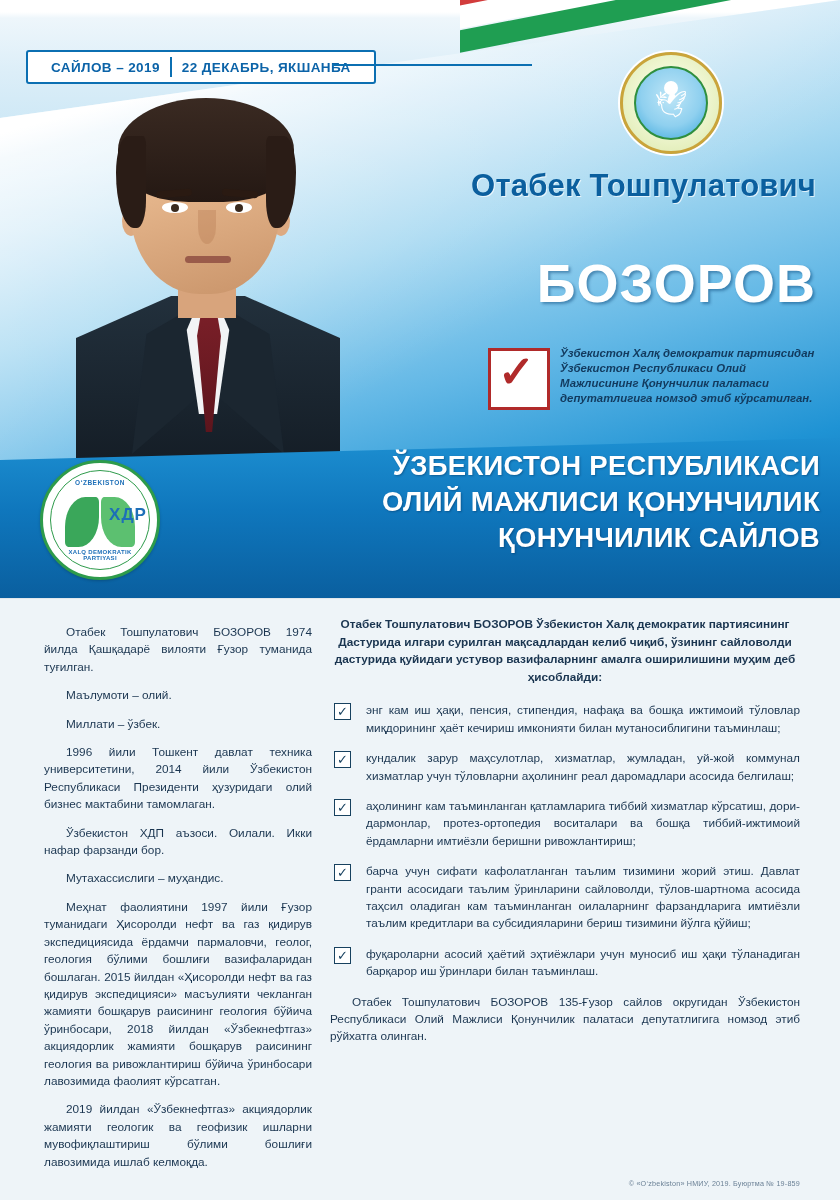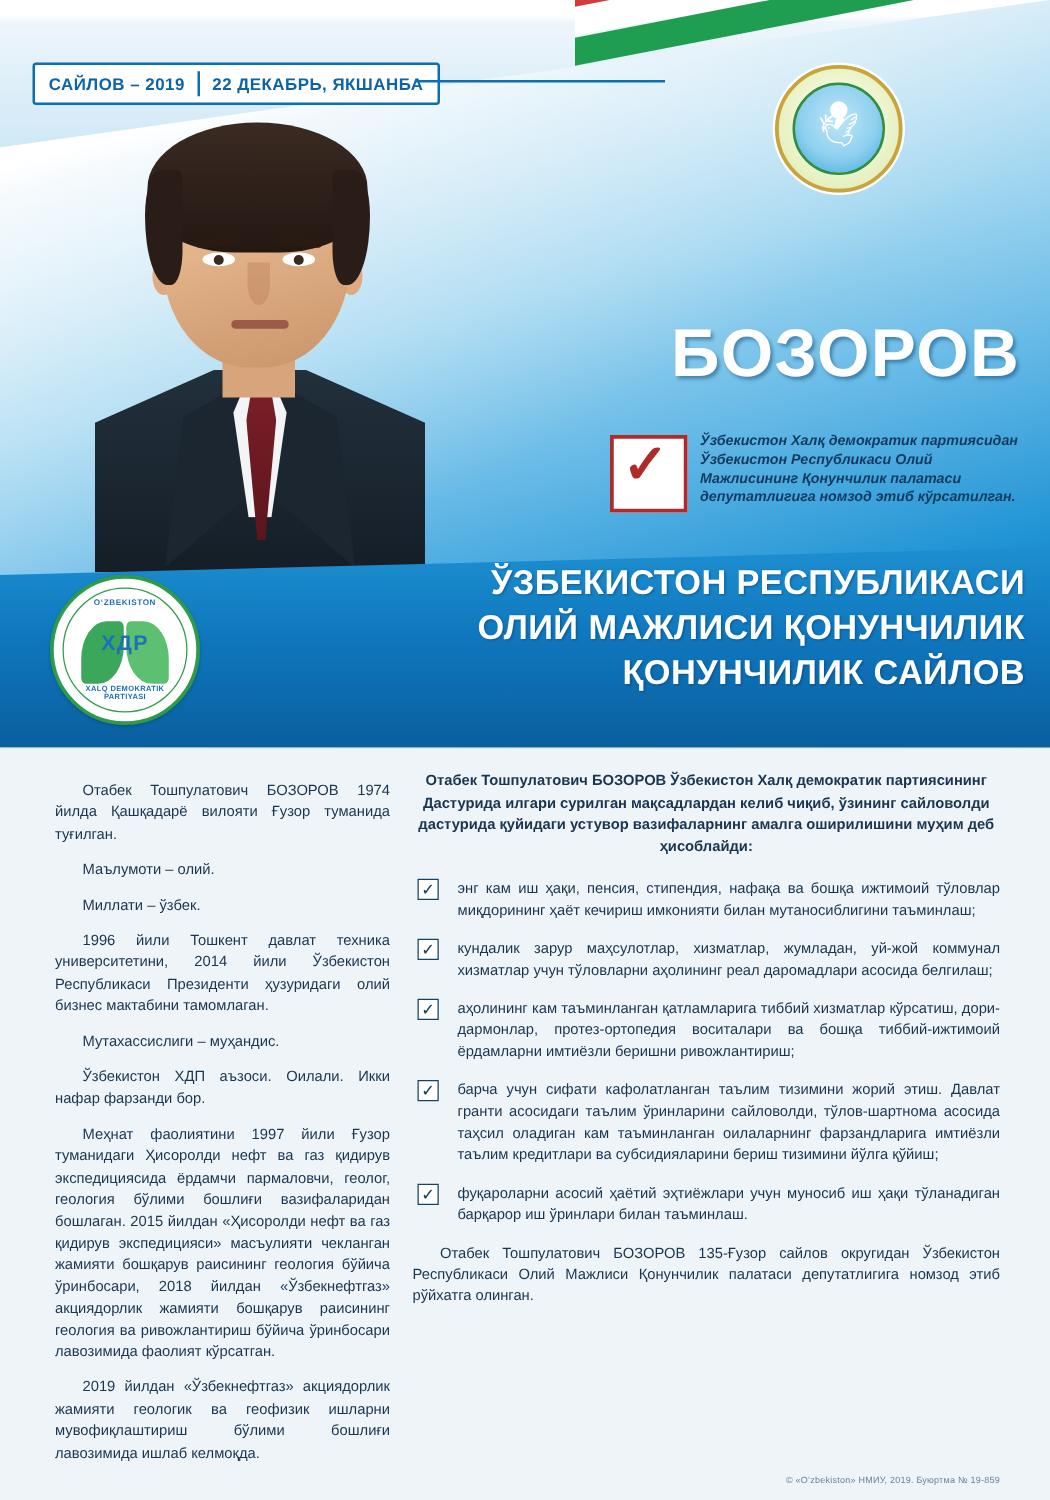--- a/index.html
+++ b/index.html
@@ -47,21 +47,21 @@
     background:radial-gradient(circle at 50% 40%,#bfe6f7 0%,#8fd0ef 55%,#3aa7dc 100%);
     position:relative;overflow:hidden;border:2px solid #2f8f3f;}
   .emblem-bird{position:absolute;left:50%;top:52%;transform:translate(-50%,-50%);color:#fff;font-size:26px;line-height:1;}
   .emblem-sun{position:absolute;left:50%;top:18%;transform:translateX(-50%);width:14px;height:14px;border-radius:50%;background:#fff;}
 
   
   .date-strip{
     position:absolute;left:26px;top:50px;height:30px;
     border:2px solid #0b6fb2;border-radius:3px;
     display:flex;align-items:center;
-    padding:0 11px;background:#ffffff;
+    padding:0 23px;background:#ffffff;
   }
   .date-strip .dl{
     color:#0b63a8;font-weight:bold;font-size:13.5px;letter-spacing:.4px;white-space:nowrap;
   }
   .date-sep{width:2px;height:20px;background:#0b6fb2;margin:0 10px;}
   .date-tail{
     position:absolute;left:332px;top:64px;width:200px;height:2px;background:#0b6fb2;
   }
 
   
@@ -138,21 +138,21 @@
 
   
   .party-logo{
     position:absolute;left:40px;top:460px;width:114px;height:114px;border-radius:50%;
     background:#ffffff;border:3px solid #2e9b4b;display:flex;align-items:center;justify-content:center;
     box-shadow:0 1px 3px rgba(0,0,0,.2);
   }
   .pl-inner{width:98px;height:98px;border-radius:50%;border:1px solid #2e9b4b;position:relative;overflow:hidden;}
   .pl-leaf-l{position:absolute;left:14px;top:26px;width:34px;height:50px;border-radius:60% 10% 60% 10%;background:#3aa75a;}
   .pl-leaf-r{position:absolute;left:50px;top:26px;width:34px;height:50px;border-radius:10% 60% 10% 60%;background:#5cc070;}
-  .pl-xdp{position:absolute;left:0;top:34px;width:98px;text-align:center;color:#1d6fb8;font-size:17px;font-weight:bold;letter-spacing:1px;}
+  .pl-xdp{position:absolute;left:0;top:34px;width:98px;text-align:center;color:#1d6fb8;font-size:17px;font-weight:bold;letter-spacing:1px;padding-left:28px;}
   .pl-top{position:absolute;left:0;top:8px;width:98px;text-align:center;color:#1d6fb8;font-size:6.5px;font-weight:bold;letter-spacing:.5px;}
   .pl-bot{position:absolute;left:0;top:78px;width:98px;text-align:center;color:#1d6fb8;font-size:6px;font-weight:bold;letter-spacing:.3px;}
 
   
   .body-area{
     position:absolute;left:0;top:598px;width:840px;height:602px;
     background:#eef4f8;
   }
   .col-left{
     position:absolute;left:44px;top:624px;width:268px;
@@ -232,20 +232,21 @@
     <div class="eye-l">
         <span class="pupil"></span>
       </div>
     <div class="eye-r">
         <span class="pupil"></span>
       </div>
     <div class="nose"></div>
     <div class="mouth"></div>
   </div>
 
+  <div class="first-name">Отабек Тошпулатович</div>
   <div class="last-name">БОЗОРОВ</div>
 
   <div class="nom-box"></div>
   <div class="nom-check">✓</div>
   <div class="nom-text">Ўзбекистон Халқ демократик партиясидан Ўзбекистон Республикаси Олий Мажлисининг Қонунчилик палатаси депутатлигига номзод этиб кўрсатилган.</div>
 
   <div class="title-band"></div>
   <div class="title-text">
     <div>ЎЗБЕКИСТОН РЕСПУБЛИКАСИ</div>
     <div>ОЛИЙ МАЖЛИСИ ҚОНУНЧИЛИК</div>
@@ -263,22 +264,22 @@
   </div>
 
   <div class="body-area"></div>
   <div class="fold-line"></div>
 
   <div class="col-left">
     <p>Отабек Тошпулатович БОЗОРОВ 1974 йилда Қашқадарё вилояти Ғузор туманида туғилган.</p>
     <p>Маълумоти – олий.</p>
     <p>Миллати – ўзбек.</p>
     <p>1996 йили Тошкент давлат техника университетини, 2014 йили Ўзбекистон Республикаси Президенти ҳузуридаги олий бизнес мактабини тамомлаган.</p>
+    <p>Ўзбекистон ХДП аъзоси. Оилали. Икки нафар фарзанди бор.</p>
     <p>Мутахассислиги – муҳандис.</p>
-    <p>Ўзбекистон ХДП аъзоси. Оилали. Икки нафар фарзанди бор.</p>
     <p>Меҳнат фаолиятини 1997 йили Ғузор туманидаги Ҳисоролди нефт ва газ қидирув экспедицияcида ёрдамчи пармаловчи, геолог, геология бўлими бошлиғи вазифаларидан бошлаган. 2015 йилдан «Ҳисоролди нефт ва газ қидирув экспедицияси» масъулияти чекланган жамияти бошқарув раисининг геология бўйича ўринбосари, 2018 йилдан «Ўзбекнефтгаз» акциядорлик жамияти бошқарув раисининг геология ва ривожлантириш бўйича ўринбосари лавозимида фаолият кўрсатган.</p>
     <p>2019 йилдан «Ўзбекнефтгаз» акциядорлик жамияти геологик ва геофизик ишларни мувофиқлаштириш бўлими бошлиғи лавозимида ишлаб келмоқда.</p>
   </div>
 
   <div class="col-right">
     <p class="intro">Отабек Тошпулатович БОЗОРОВ Ўзбекистон Халқ демократик партиясининг Дастурида илгари сурилган мақсадлардан келиб чиқиб, ўзининг сайловолди дастурида қуйидаги устувор вазифаларнинг амалга оширилишини муҳим деб ҳисоблайди:</p>
     <ul class="bullets">
       <li>
         <span class="cb">✓</span>
         <span>энг кам иш ҳақи, пенсия, стипендия, нафақа ва бошқа ижтимоий тўловлар миқдорининг ҳаёт кечириш имконияти билан мутаносиблигини таъминлаш;</span>

